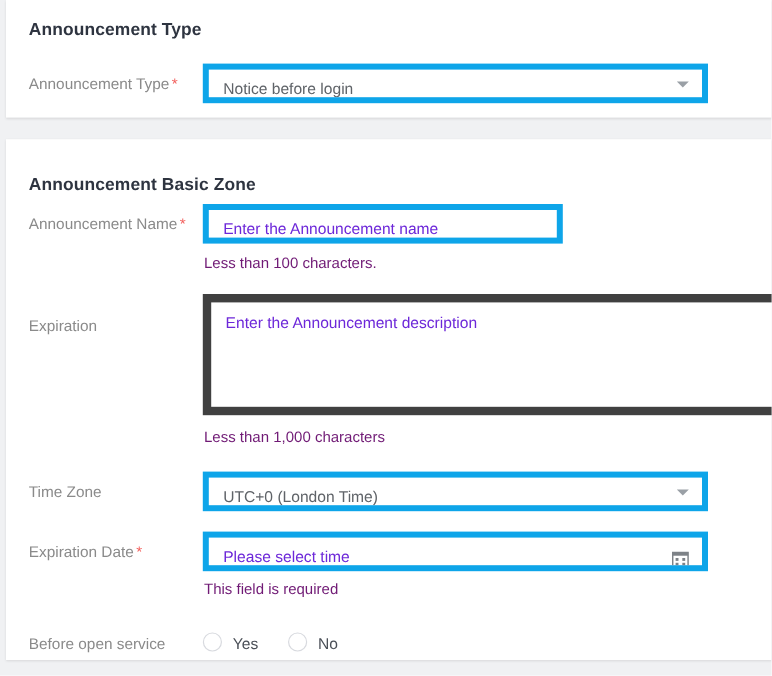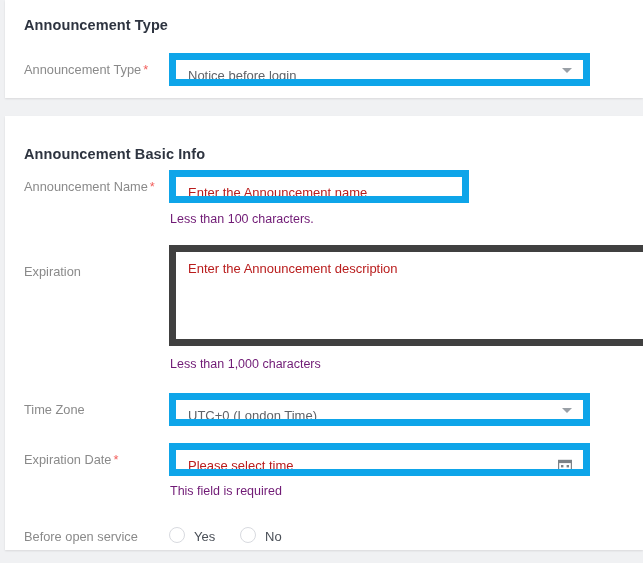--- a/index.html
+++ b/index.html
@@ -59,33 +59,33 @@
     color: #f25f5c;
     font-size: 12.8px;
     margin-left: 2px;
   }
 
   
   .control {
     position: absolute;
     left: 164px;
     box-sizing: border-box;
-    border: 7px solid #0ea5e9;
+    border: 5px solid #0ea5e9;
     background: #fff;
     height: 33px;
     line-height: 31px;
     font-size: 13px;
     color: #5f6368;
     padding: 0 12px;
     white-space: nowrap;
     overflow: hidden;
   }
   .control.wide   { width: 421px; }
   .control.narrow { width: 300px; }
-  .placeholder { color: #b91c1c; }
+  .placeholder { color: #6d28d9; }
 
   .caret {
     position: absolute;
     right: 11px;
     top: 50%;
     margin-top: -2px;
     width: 0; height: 0;
     border-left: 5px solid transparent;
     border-right: 5px solid transparent;
     border-top: 5px solid #9aa0a6;
@@ -192,21 +192,21 @@
     <div class="control wide" id="select-announcement-type">
       <span>Notice before login</span>
       <span class="caret"></span>
     </div>
   </div>
 
 </div>
 
 <div class="card" id="card-basic">
 
-  <div class="card-title">Announcement Basic Info</div>
+  <div class="card-title">Announcement Basic Zone</div>
 
   <div class="row" id="row-announcement-name">
     <div class="field-label">
       <span>Announcement Name</span><span class="req">*</span>
     </div>
     <div class="control narrow" id="input-announcement-name">
       <span class="placeholder">Enter the Announcement name</span>
     </div>
   </div>
   <div class="helper" id="helper-name">Less than 100 characters.</div>

